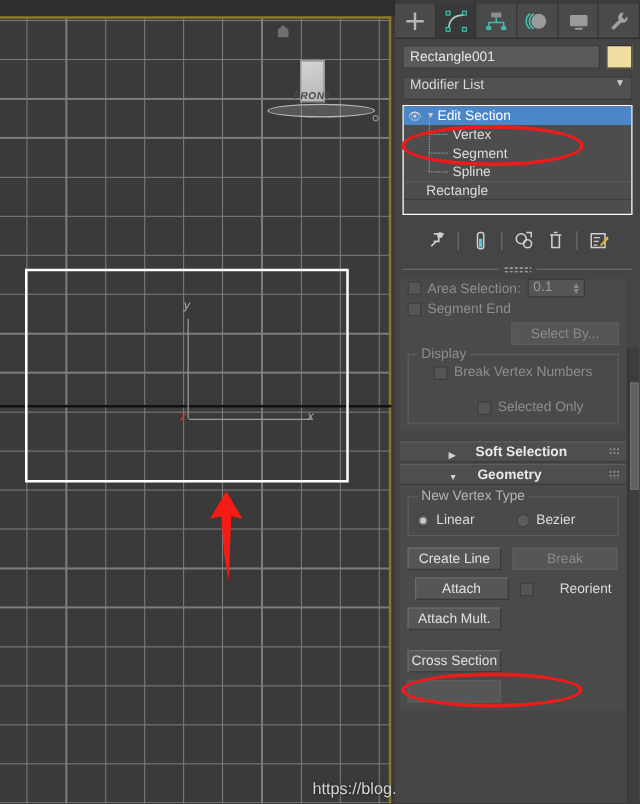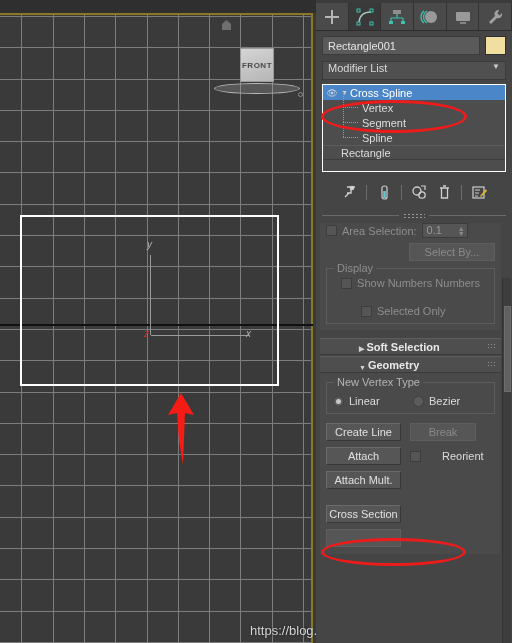--- a/index.html
+++ b/index.html
@@ -38,26 +38,27 @@
     position: absolute; top: 13px; right: 3px; width: 2px; height: 630px;
     background: #8a7a28;
   }
   #vp-horizon {
     position: absolute; top: 324px; left: 0; width: 313px; height: 2px;
     background: #111;
   }
 
   
   #viewcube {
-    position: absolute; top: 48px; left: 240px; width: 34px; height: 34px;
+    position: absolute; top: 48px; left: 240px; width: 20px; height: 34px;
     background: linear-gradient(160deg, #d4d4d4, #b6b6b6);
     border: 1px solid #9a9a9a;
     color: #4a4a4a; font-size: 8px; font-weight: bold;
-    display: flex; align-items: center; justify-content: center;
+    display: flex; align-items: flex-end; justify-content: center;
     letter-spacing: .5px;
+    font-style: italic;
   }
   #viewcube-ring {
     position: absolute; top: 83px; left: 214px; width: 86px; height: 11px;
     border: 1px solid #b9b9b9; border-radius: 50%;
     background: rgba(190,190,190,.22);
   }
   #vp-home-icon {
     position: absolute; top: 20px; left: 222px;
     width: 9px; height: 10px; background: #6f6f6f;
     clip-path: polygon(50% 0, 100% 40%, 100% 100%, 0 100%, 0 40%);
@@ -195,21 +196,21 @@
     background: #606060; border: 1px solid #6e6e6e;
   }
 
   .rollout { margin-bottom: 1px; }
   .rollout-header {
     display: flex; align-items: center; height: 17px;
     background: #4e4e4e; border-top: 1px solid #5e5e5e; border-bottom: 1px solid #3a3a3a;
     color: #e8e8e8; font-size: 11px; font-weight: bold; padding-left: 4px;
     justify-content: space-between; padding-right: 5px;
   }
-  .rollout-header-left { display: flex; align-items: flex-end; gap: 2px; padding-left: 35px; }
+  .rollout-header-left { display: flex; align-items: flex-end; gap: 16px; padding-left: 35px; }
   .rollout-tri { font-size: 7px; color: #d2d2d2; }
   .rollout-grip {
     width: 9px; height: 7px;
     background-image: radial-gradient(#8e8e8e 40%, transparent 41%);
     background-size: 3px 3px;
   }
   .rollout-body { background: #4a4a4a; padding: 5px 6px 7px 6px; }
 
   
   #selection-partial {
@@ -353,21 +354,21 @@
 
     <div id="modifier-list">
       <span>Modifier List</span>
       <span id="modifier-list-arrow">▼</span>
     </div>
 
     <div id="modifier-stack">
       <div class="stack-row selected modifier-row">
         <span class="stack-eye">👁</span>
         <span class="stack-expander">▼</span>
-        <span>Cross Spline</span>
+        <span>Edit Section</span>
       </div>
       <div class="stack-row stack-sub">
         <span>Vertex</span>
       </div>
       <div class="stack-row stack-sub">
         <span>Segment</span>
       </div>
       <div class="stack-row stack-sub">
         <span>Spline</span>
       </div>
@@ -423,33 +424,37 @@
 
       <div id="selection-partial">
         <div class="ctrl-row">
           <span class="chk"></span>
           <span>Area Selection:</span>
           <span class="spin-field">
             <span>0.1</span>
             <span class="spin-arrows">▲<br>▼</span>
           </span>
         </div>
+        <div class="ctrl-row">
+          <span class="chk"></span>
+          <span>Segment End</span>
+        </div>
         <div style="display:flex;justify-content:flex-end;margin-top:5px;">
           <div class="btn disabled" style="width:86px;">
             <span>Select By...</span>
           </div>
         </div>
 
         <div class="groupbox dim">
           <div class="groupbox-title">Display</div>
           <div class="ctrl-row" style="justify-content:center;margin-top:0;">
             <span class="chk"></span>
-            <span>Show Numbers Numbers</span>
-          </div>
-          <div class="ctrl-row" style="padding-left:28px;margin-top:16px;">
+            <span>Break Vertex Numbers</span>
+          </div>
+          <div class="ctrl-row" style="justify-content:center;padding-left:28px;margin-top:16px;">
             <span class="chk"></span>
             <span>Selected Only</span>
           </div>
         </div>
 
       </div>
 
       <div class="rollout" style="margin-top:8px;">
         <div class="rollout-header">
           <span class="rollout-header-left">
@@ -481,26 +486,26 @@
                 <span class="radio"></span>
                 <span>Bezier</span>
               </span>
             </div>
           </div>
 
           <div style="display:flex;gap:9px;margin-top:9px;">
             <div class="btn" style="width:75px;">
               <span>Create Line</span>
             </div>
-            <div class="btn disabled" style="width:66px;">
+            <div class="btn disabled" style="width:84px;">
               <span>Break</span>
             </div>
           </div>
 
-          <div style="display:flex;align-items:center;gap:9px;margin-top:6px;">
+          <div style="display:flex;align-items:center;gap:9px;margin-top:6px;justify-content:center;">
             <div class="btn" style="width:75px;">
               <span>Attach</span>
             </div>
             <div style="display:flex;align-items:center;gap:21px;font-size:11px;color:#dcdcdc;">
               <span class="chk"></span>
               <span>Reorient</span>
             </div>
           </div>
 
           <div style="margin-top:6px;">

